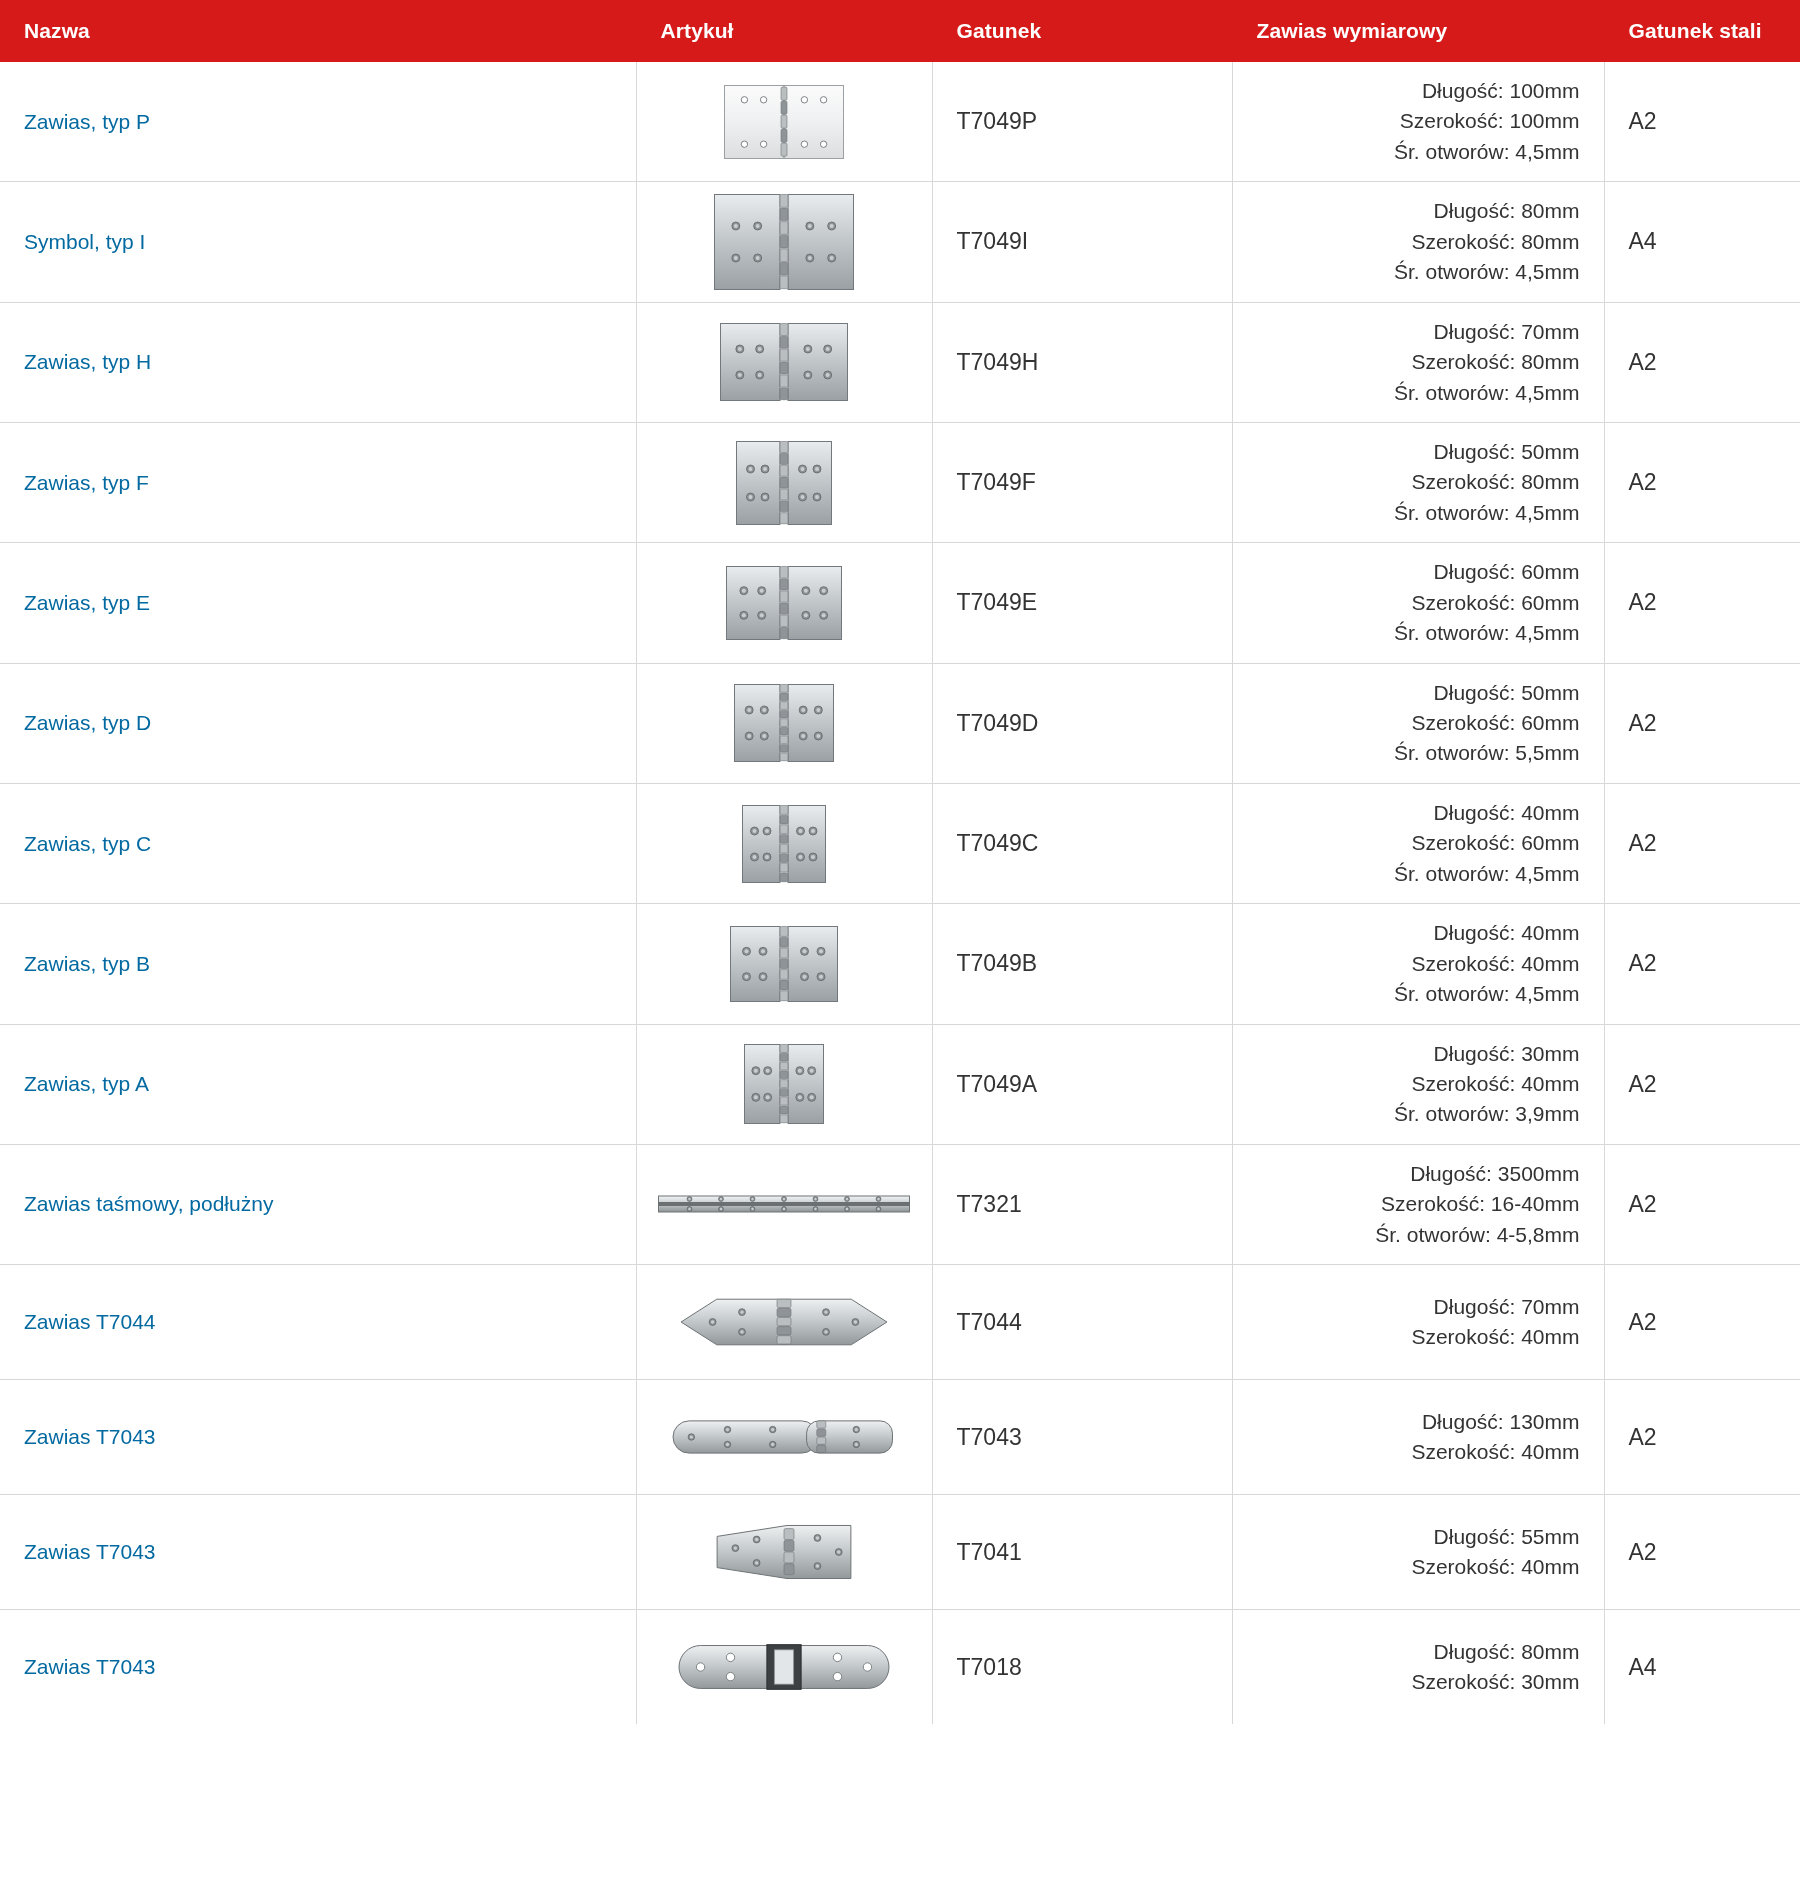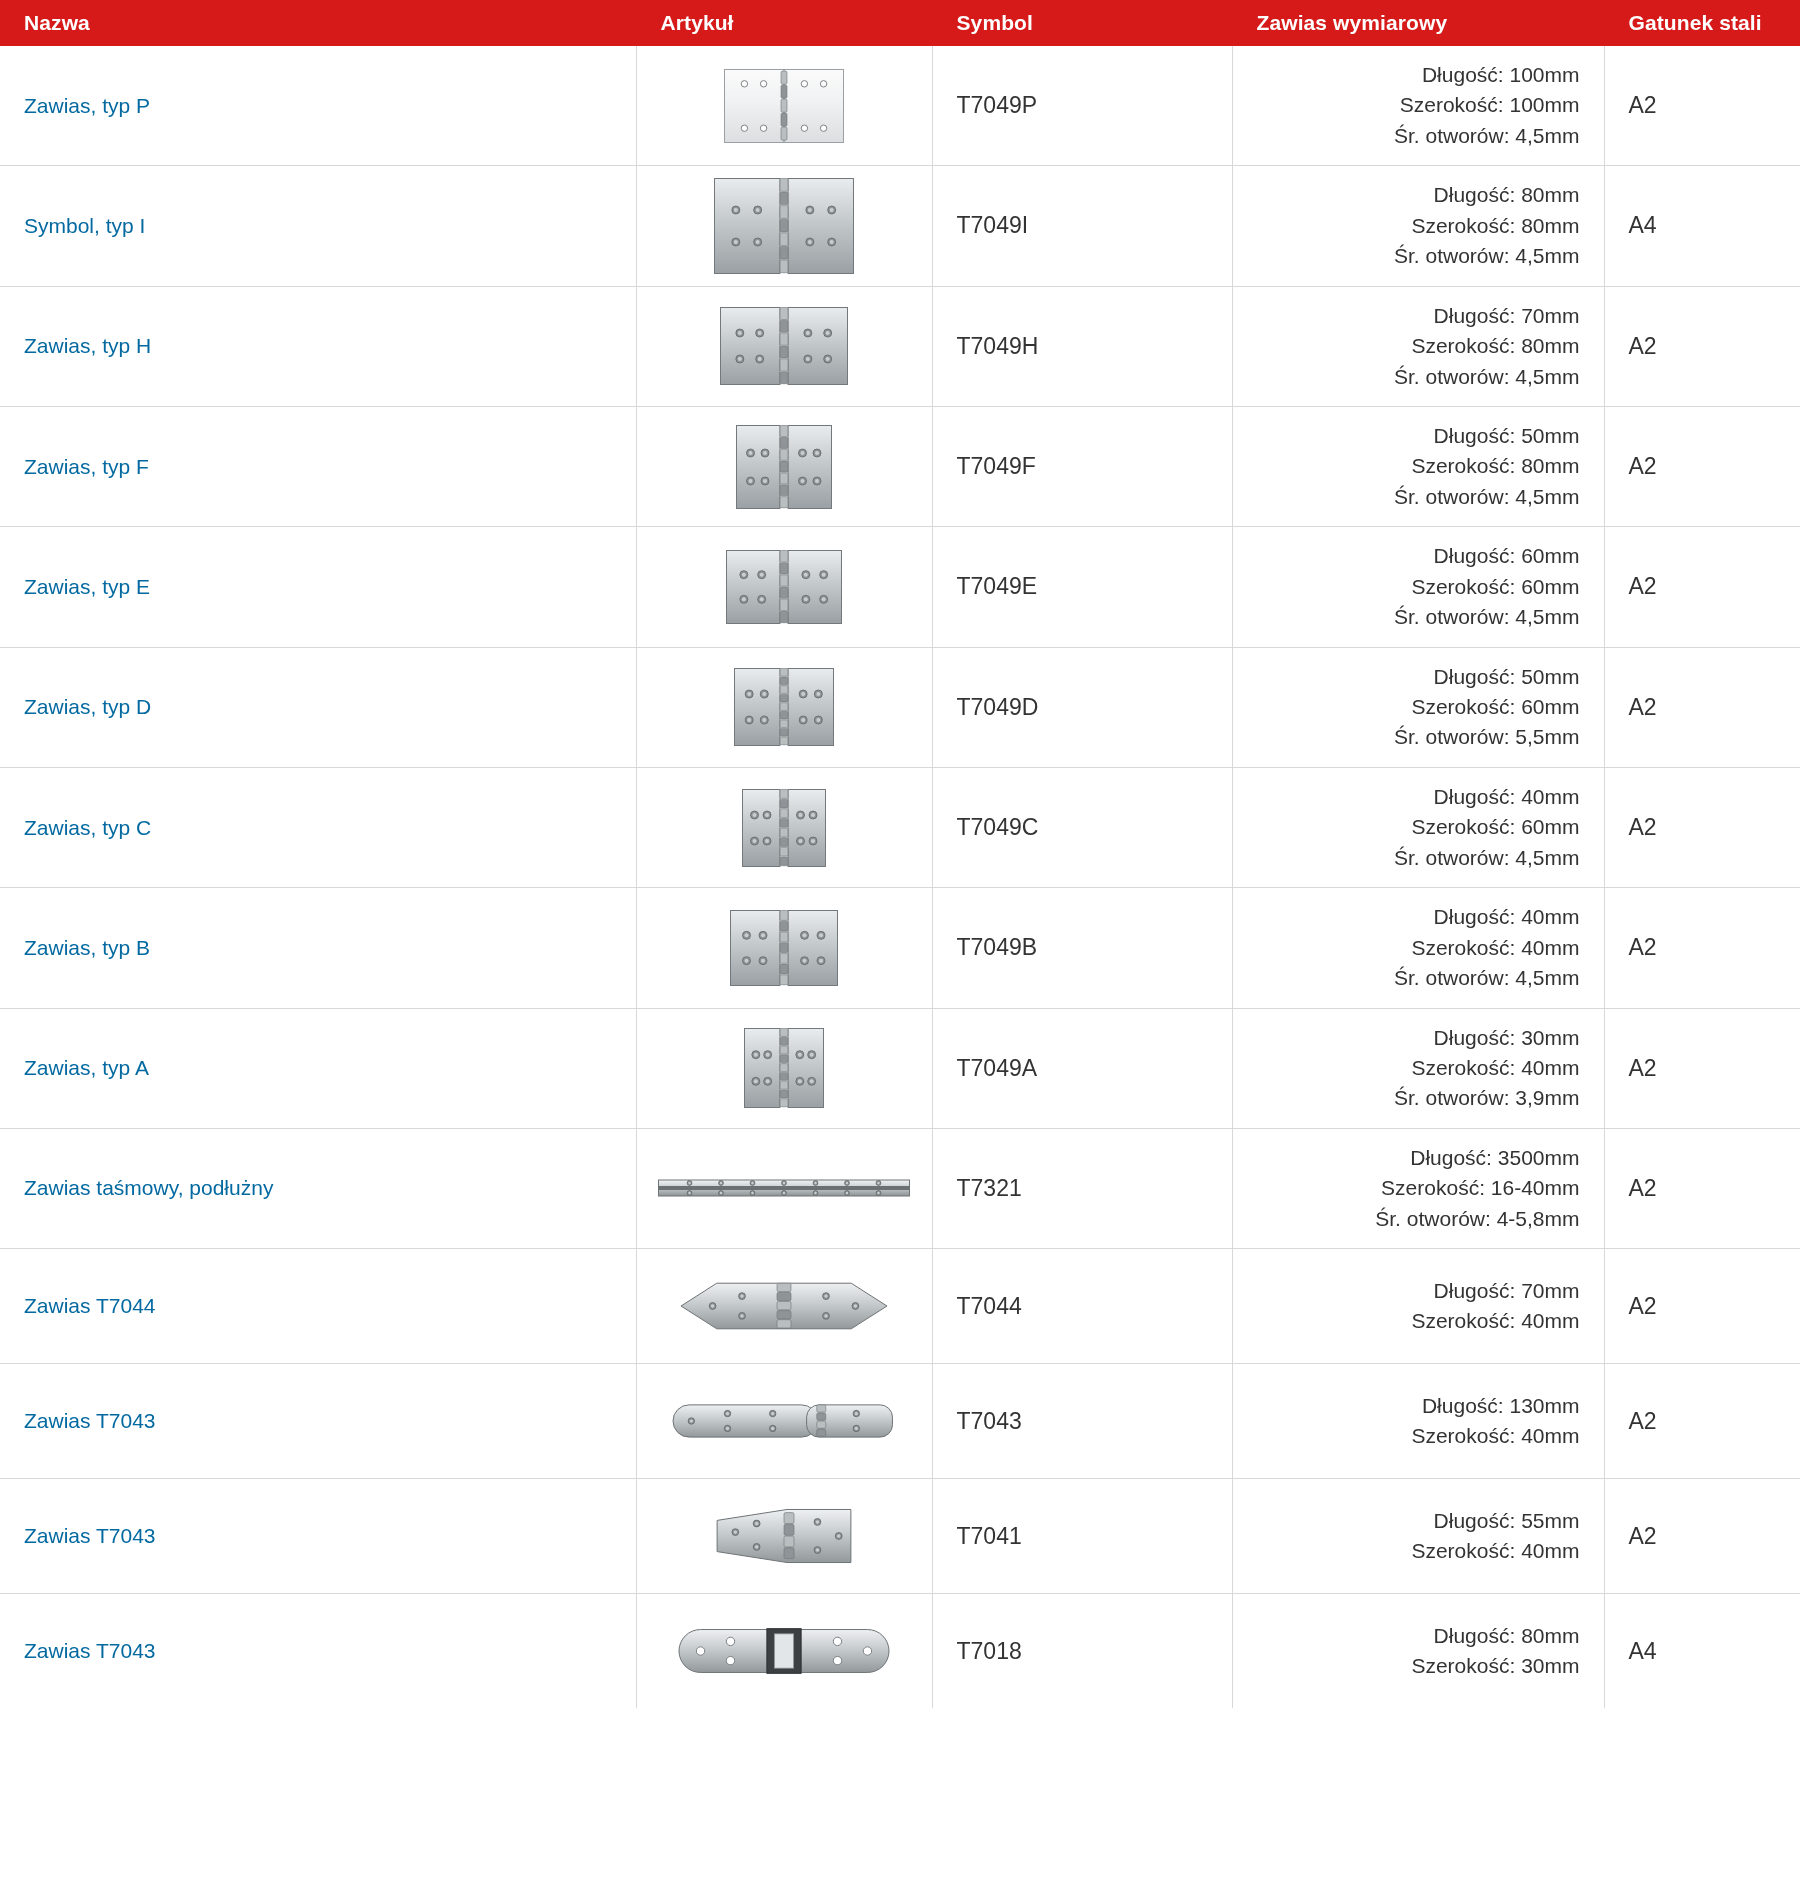--- a/index.html
+++ b/index.html
@@ -22,21 +22,21 @@
   table.product-table col.col-symbol  { width: 300px; }
   table.product-table col.col-dims    { width: 372px; }
   table.product-table col.col-steel   { width: 196px; }
 
   thead th {
     background: #d61a1a;
     color: #ffffff;
     font-size: 21px;
     font-weight: bold;
     text-align: left;
-    padding: 10px 24px;
+    padding: 18px 24px;
     height: 26px;
     vertical-align: middle;
     border-right: 1px solid #d61a1a;
     letter-spacing: 0.1px;
   }
   thead th:last-child { border-right: none; }
 
   tbody td {
     border-bottom: 1px solid #d8d8d8;
     border-right: 1px solid #d8d8d8;
@@ -81,21 +81,21 @@
     <col class="col-name">
     <col class="col-article">
     <col class="col-symbol">
     <col class="col-dims">
     <col class="col-steel">
   </colgroup>
   <thead>
     <tr>
       <th>Nazwa</th>
       <th>Artykuł</th>
-      <th>Symbol</th>
+      <th>Gatunek</th>
       <th>Zawias wymiarowy</th>
       <th>Gatunek stali</th>
     </tr>
   </thead>
   <tbody id="table-body">
       <tr class="r-tall">
         <td class="cell-name">Zawias, typ P</td>
         <td class="cell-article">
           <div class="img-wrap hinge">
             <svg width="120" height="74" viewBox="0 0 120 74">

